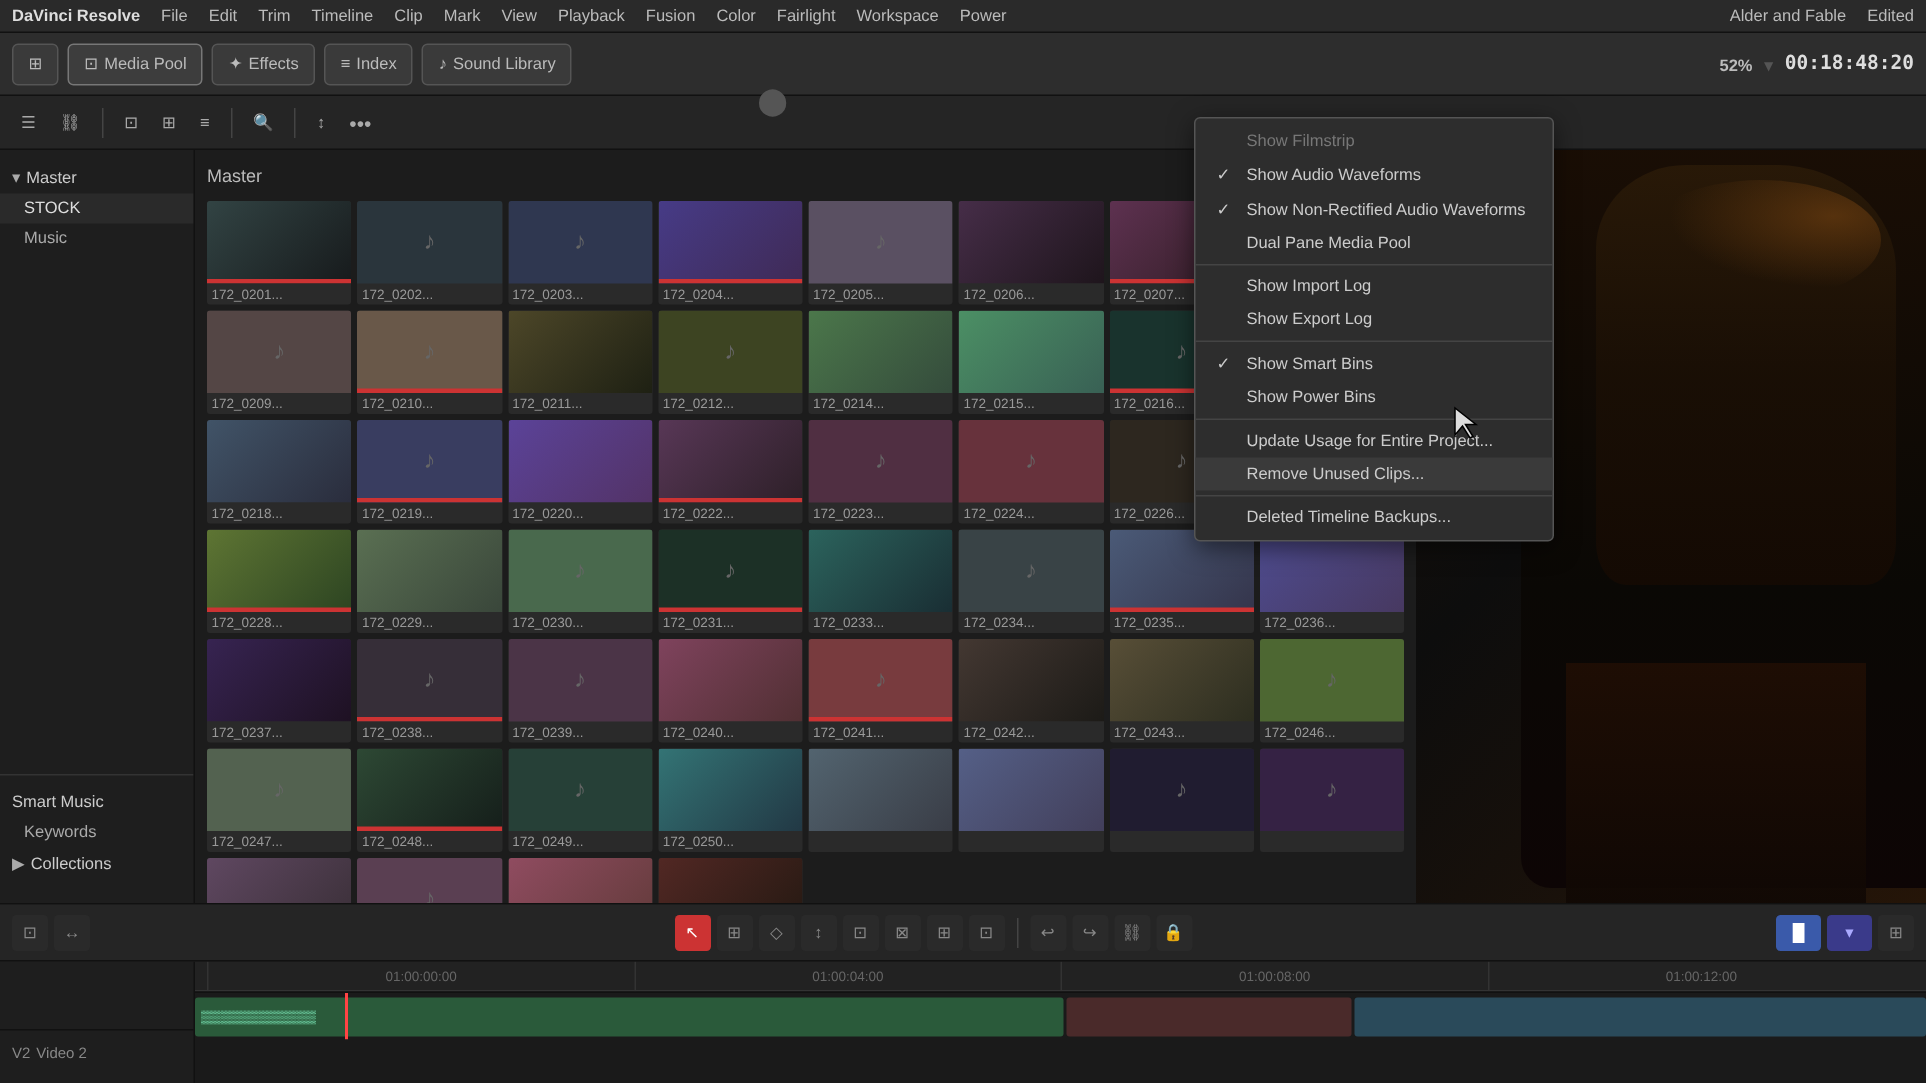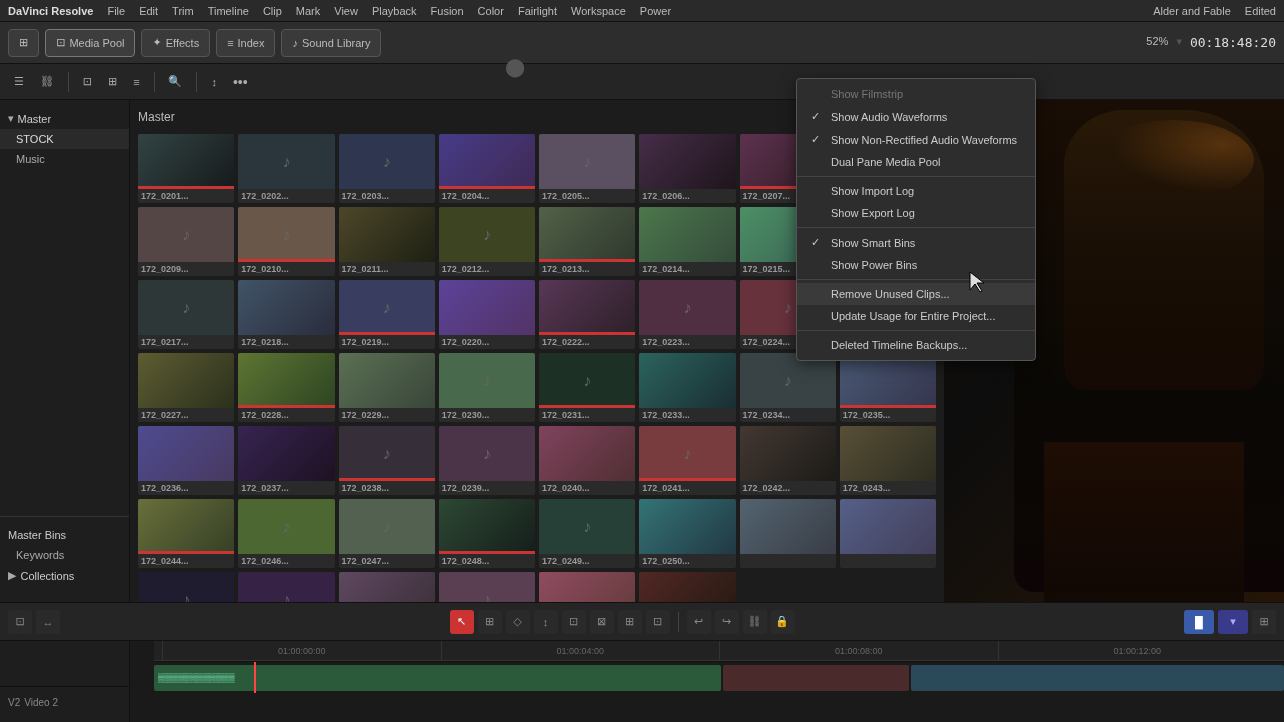--- a/index.html
+++ b/index.html
@@ -51,24 +51,25 @@
       cursor: pointer;
       display: flex;
       align-items: center;
       gap: 4px;
       height: 28px;
     }
     .toolbar-btn.active { background: #3d3d3d; border-color: #777; }
     .toolbar-spacer { flex: 1; }
     .toolbar-right {
       display: flex;
-      align-items: flex-start;
+      align-items: flex-end;
       gap: 8px;
       font-size: 11px;
       color: #bbb;
+      font-weight: bold;
     }
     .project-title { font-size: 13px; color: #ddd; font-weight: 500; }
     .edited-badge { font-size: 11px; color: #888; }
 
     
     .toolbar2 {
       background: #252525;
       height: 36px;
       display: flex;
       align-items: center;
@@ -162,21 +163,20 @@
       align-items: center;
       justify-content: center;
     }
     .clip-label {
       font-size: 9px;
       color: #999;
       padding: 2px 3px;
       white-space: nowrap;
       overflow: hidden;
       text-overflow: ellipsis;
-      font-weight: bold;
     }
     .music-icon {
       color: #666;
       font-size: 16px;
     }
 
     
     .right-panel {
       width: 340px;
       background: #0a0a0a;
@@ -260,21 +260,20 @@
       font-size: 10px;
       color: #888;
       border-top: 1px solid #111;
       gap: 4px;
     }
     .timeline-ruler-area {
       flex: 1;
       background: #1a1a1a;
       position: relative;
       overflow: hidden;
-      margin-left: 24px;
     }
     .timeline-ruler {
       height: 20px;
       background: #222;
       display: flex;
       align-items: center;
       padding: 0 8px;
       border-bottom: 1px solid #333;
       gap: 0;
       position: relative;
@@ -403,21 +402,21 @@
         </div>
         <div class="sidebar-item active">
           <span>STOCK</span>
         </div>
         <div class="sidebar-item">
           <span>Music</span>
         </div>
       </div>
       <div class="sidebar-bottom-sections">
         <div class="sidebar-section-header">
-          <span>Master Bins</span>
+          <span>Smart Music</span>
         </div>
         <div class="sidebar-item">
           <span>Keywords</span>
         </div>
         <div class="sidebar-section-header">
           <span class="chevron">▶</span>
           <span>Collections</span>
         </div>
       </div>
     </div>
@@ -518,27 +517,20 @@
         <div class="media-clip">
       <div class="clip-thumb" style="background:hsl(73,34%,20%)">
         <div class="clip-thumb-inner">
               <span class="music-icon">♪</span>
             </div>
 
       </div>
       <div class="clip-label">172_0212...</div>
     </div>
         <div class="media-clip">
-      <div class="clip-thumb" style="background:hsl(96,10%,25%)">
-        <div style="width:100%;height:100%;background:linear-gradient(135deg,hsl(96,15%,33%),hsl(116,10%,20%));"></div>
-        <div style="position:absolute;bottom:0;left:0;right:0;height:3px;background:#cc3333;"></div>
-      </div>
-      <div class="clip-label">172_0213...</div>
-    </div>
-        <div class="media-clip">
       <div class="clip-thumb" style="background:hsl(119,18%,30%)">
         <div style="width:100%;height:100%;background:linear-gradient(135deg,hsl(119,23%,38%),hsl(139,18%,25%));"></div>
 
       </div>
       <div class="clip-label">172_0214...</div>
     </div>
         <div class="media-clip">
       <div class="clip-thumb" style="background:hsl(142,26%,35%)">
         <div style="width:100%;height:100%;background:linear-gradient(135deg,hsl(142,31%,43%),hsl(162,26%,30%));"></div>
 
@@ -736,27 +728,20 @@
 
       </div>
       <div class="clip-label">172_0242...</div>
     </div>
         <div class="media-clip">
       <div class="clip-thumb" style="background:hsl(43,18%,20%)">
         <div style="width:100%;height:100%;background:linear-gradient(135deg,hsl(43,23%,28%),hsl(63,18%,15%));"></div>
 
       </div>
       <div class="clip-label">172_0243...</div>
-    </div>
-        <div class="media-clip">
-      <div class="clip-thumb" style="background:hsl(66,26%,25%)">
-        <div style="width:100%;height:100%;background:linear-gradient(135deg,hsl(66,31%,33%),hsl(86,26%,20%));"></div>
-        <div style="position:absolute;bottom:0;left:0;right:0;height:3px;background:#cc3333;"></div>
-      </div>
-      <div class="clip-label">172_0244...</div>
     </div>
         <div class="media-clip">
       <div class="clip-thumb" style="background:hsl(89,34%,30%)">
         <div class="clip-thumb-inner">
               <span class="music-icon">♪</span>
             </div>
 
       </div>
       <div class="clip-label">172_0246...</div>
     </div>
@@ -903,27 +888,27 @@
     <div class="menu-separator"></div>
     <div class="menu-item">
         <span class="check">✓</span>
         <span>Show Smart Bins</span>
       </div>
     <div class="menu-item">
         <span class="no-check"></span>
         <span>Show Power Bins</span>
       </div>
     <div class="menu-separator"></div>
+    <div class="menu-item">
+        <span class="no-check"></span>
+        <span>Update Usage for Entire Project...</span>
+      </div>
     <div class="menu-item highlighted">
         <span class="no-check"></span>
         <span>Remove Unused Clips...</span>
-      </div>
-    <div class="menu-item">
-        <span class="no-check"></span>
-        <span>Update Usage for Entire Project...</span>
       </div>
     <div class="menu-separator"></div>
     <div class="menu-item">
         <span class="no-check"></span>
         <span>Deleted Timeline Backups...</span>
       </div>
   </div>
 
 <div style="position:absolute; left:960px; top:270px; z-index:200; pointer-events:none;">
   <div style="width:0;height:0;border-left:8px solid transparent;border-right:8px solid transparent;border-top:none;border-bottom:none;position:relative;">

